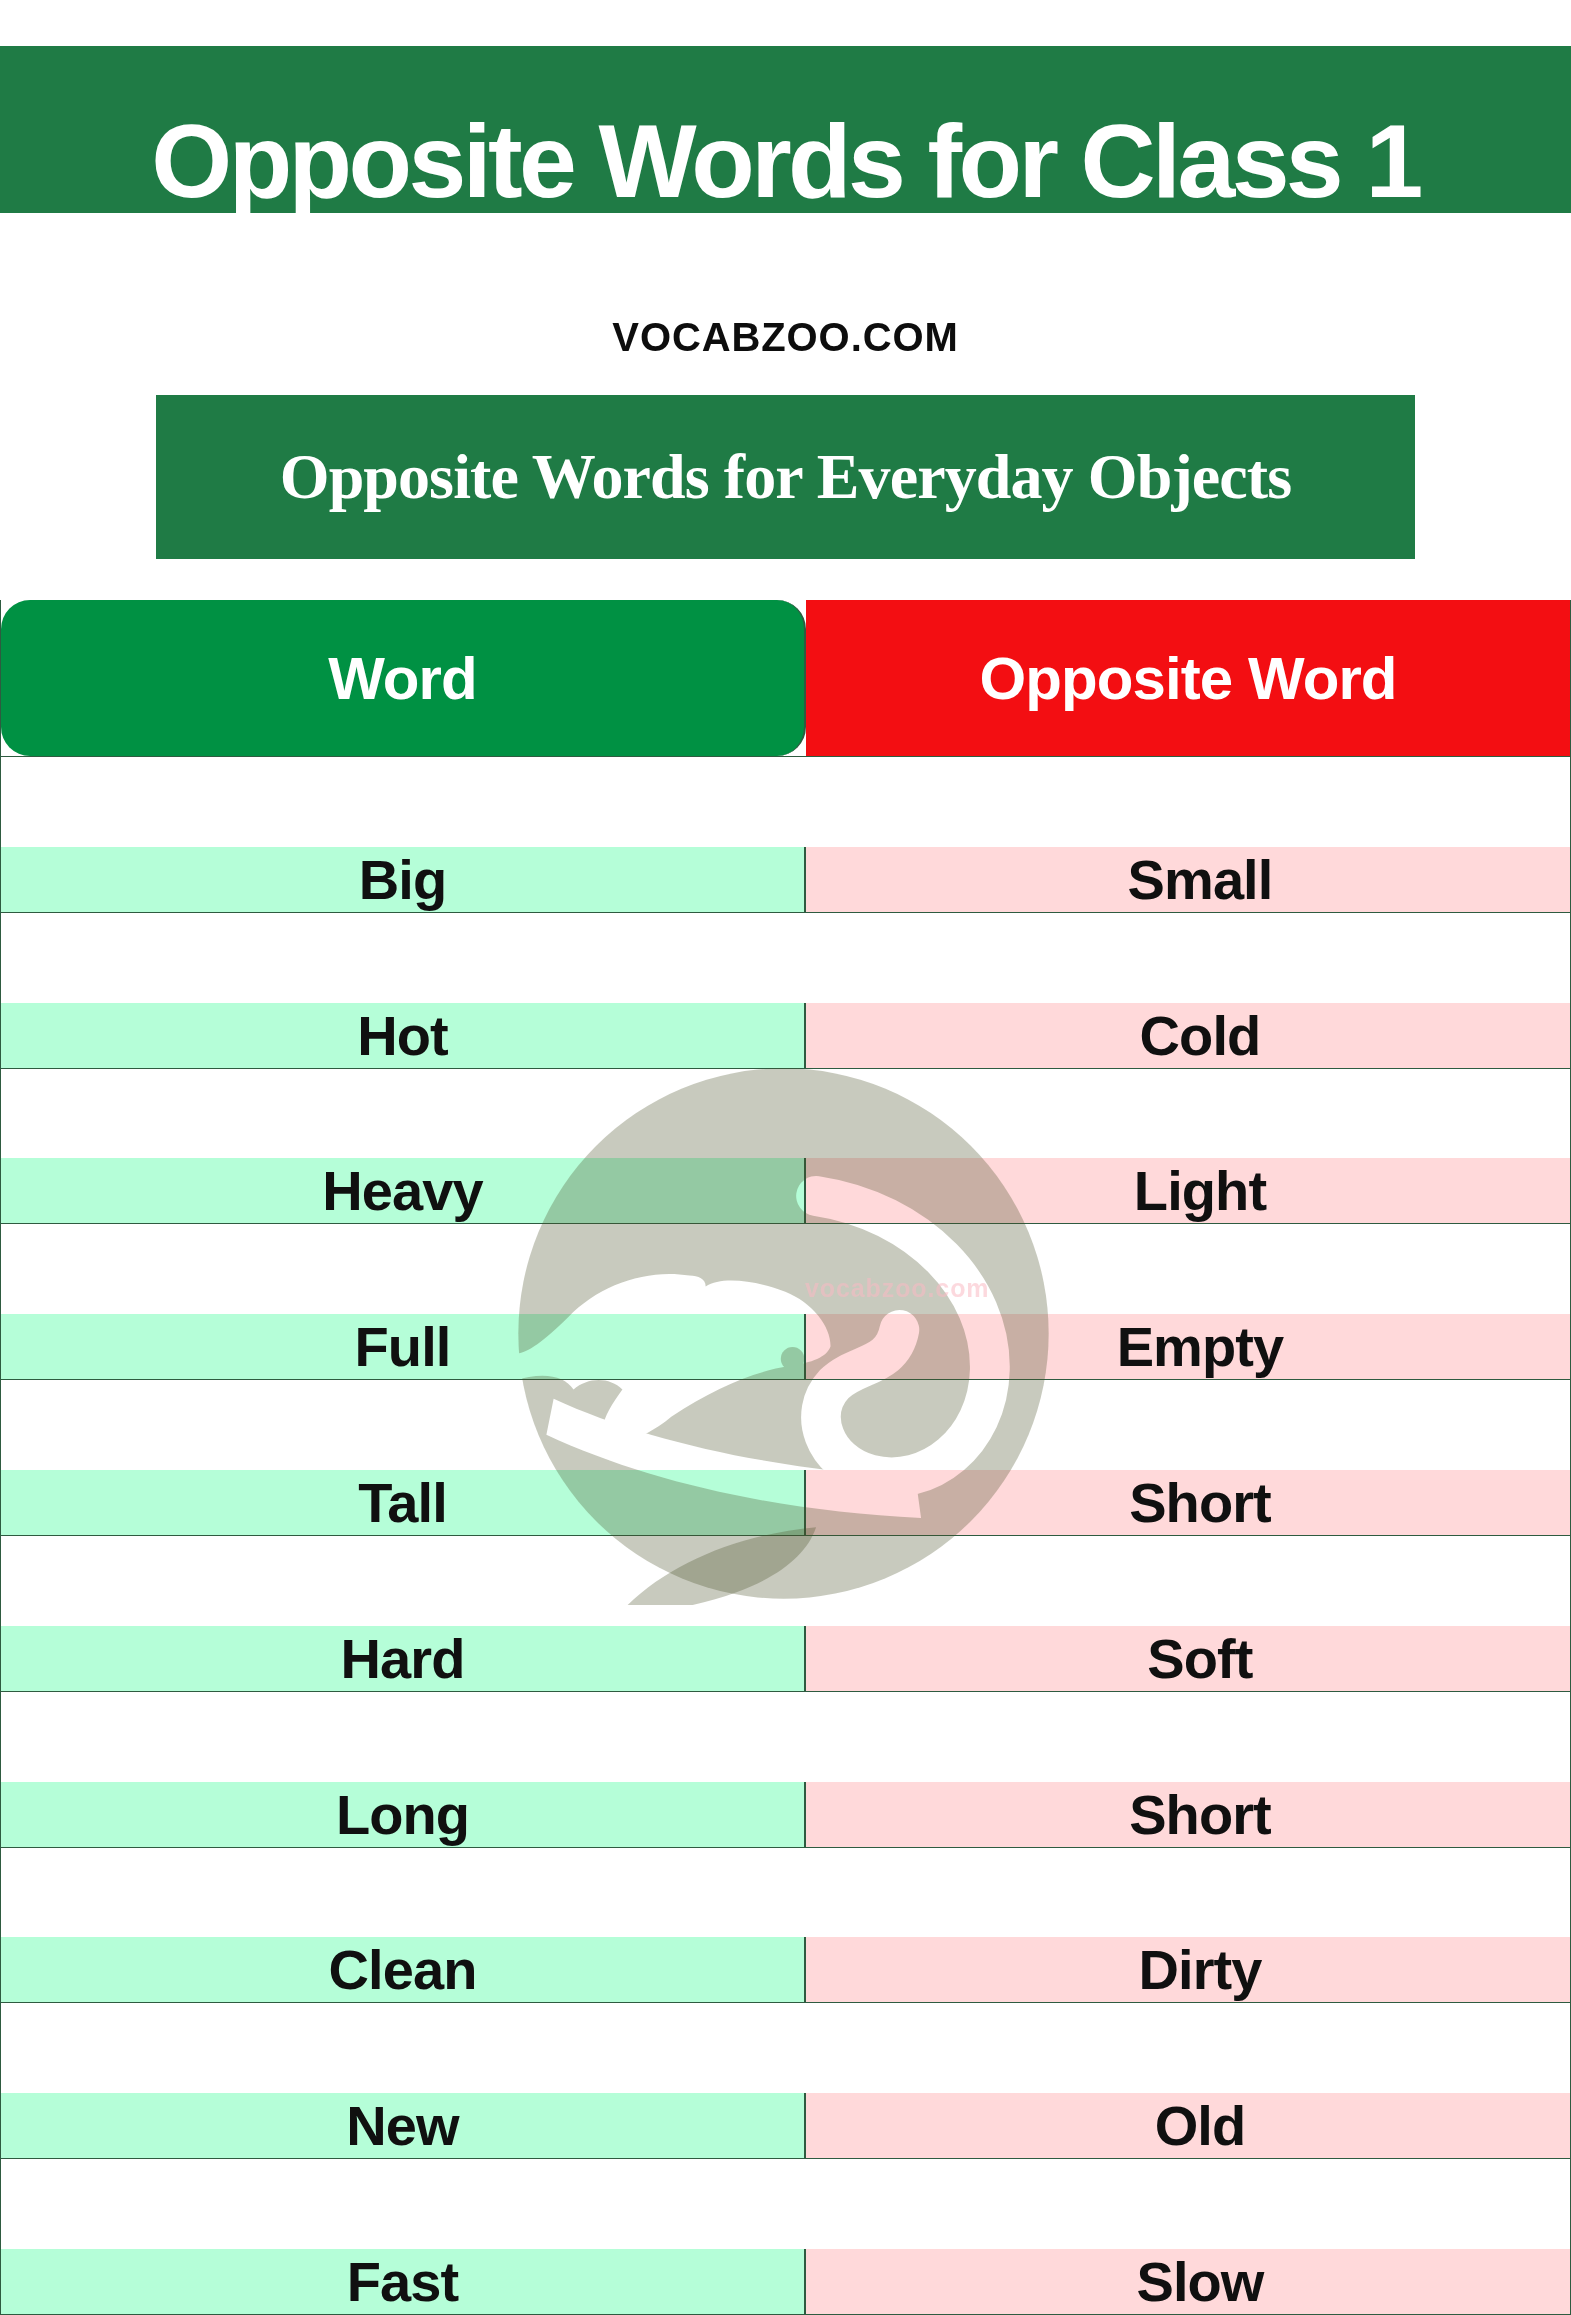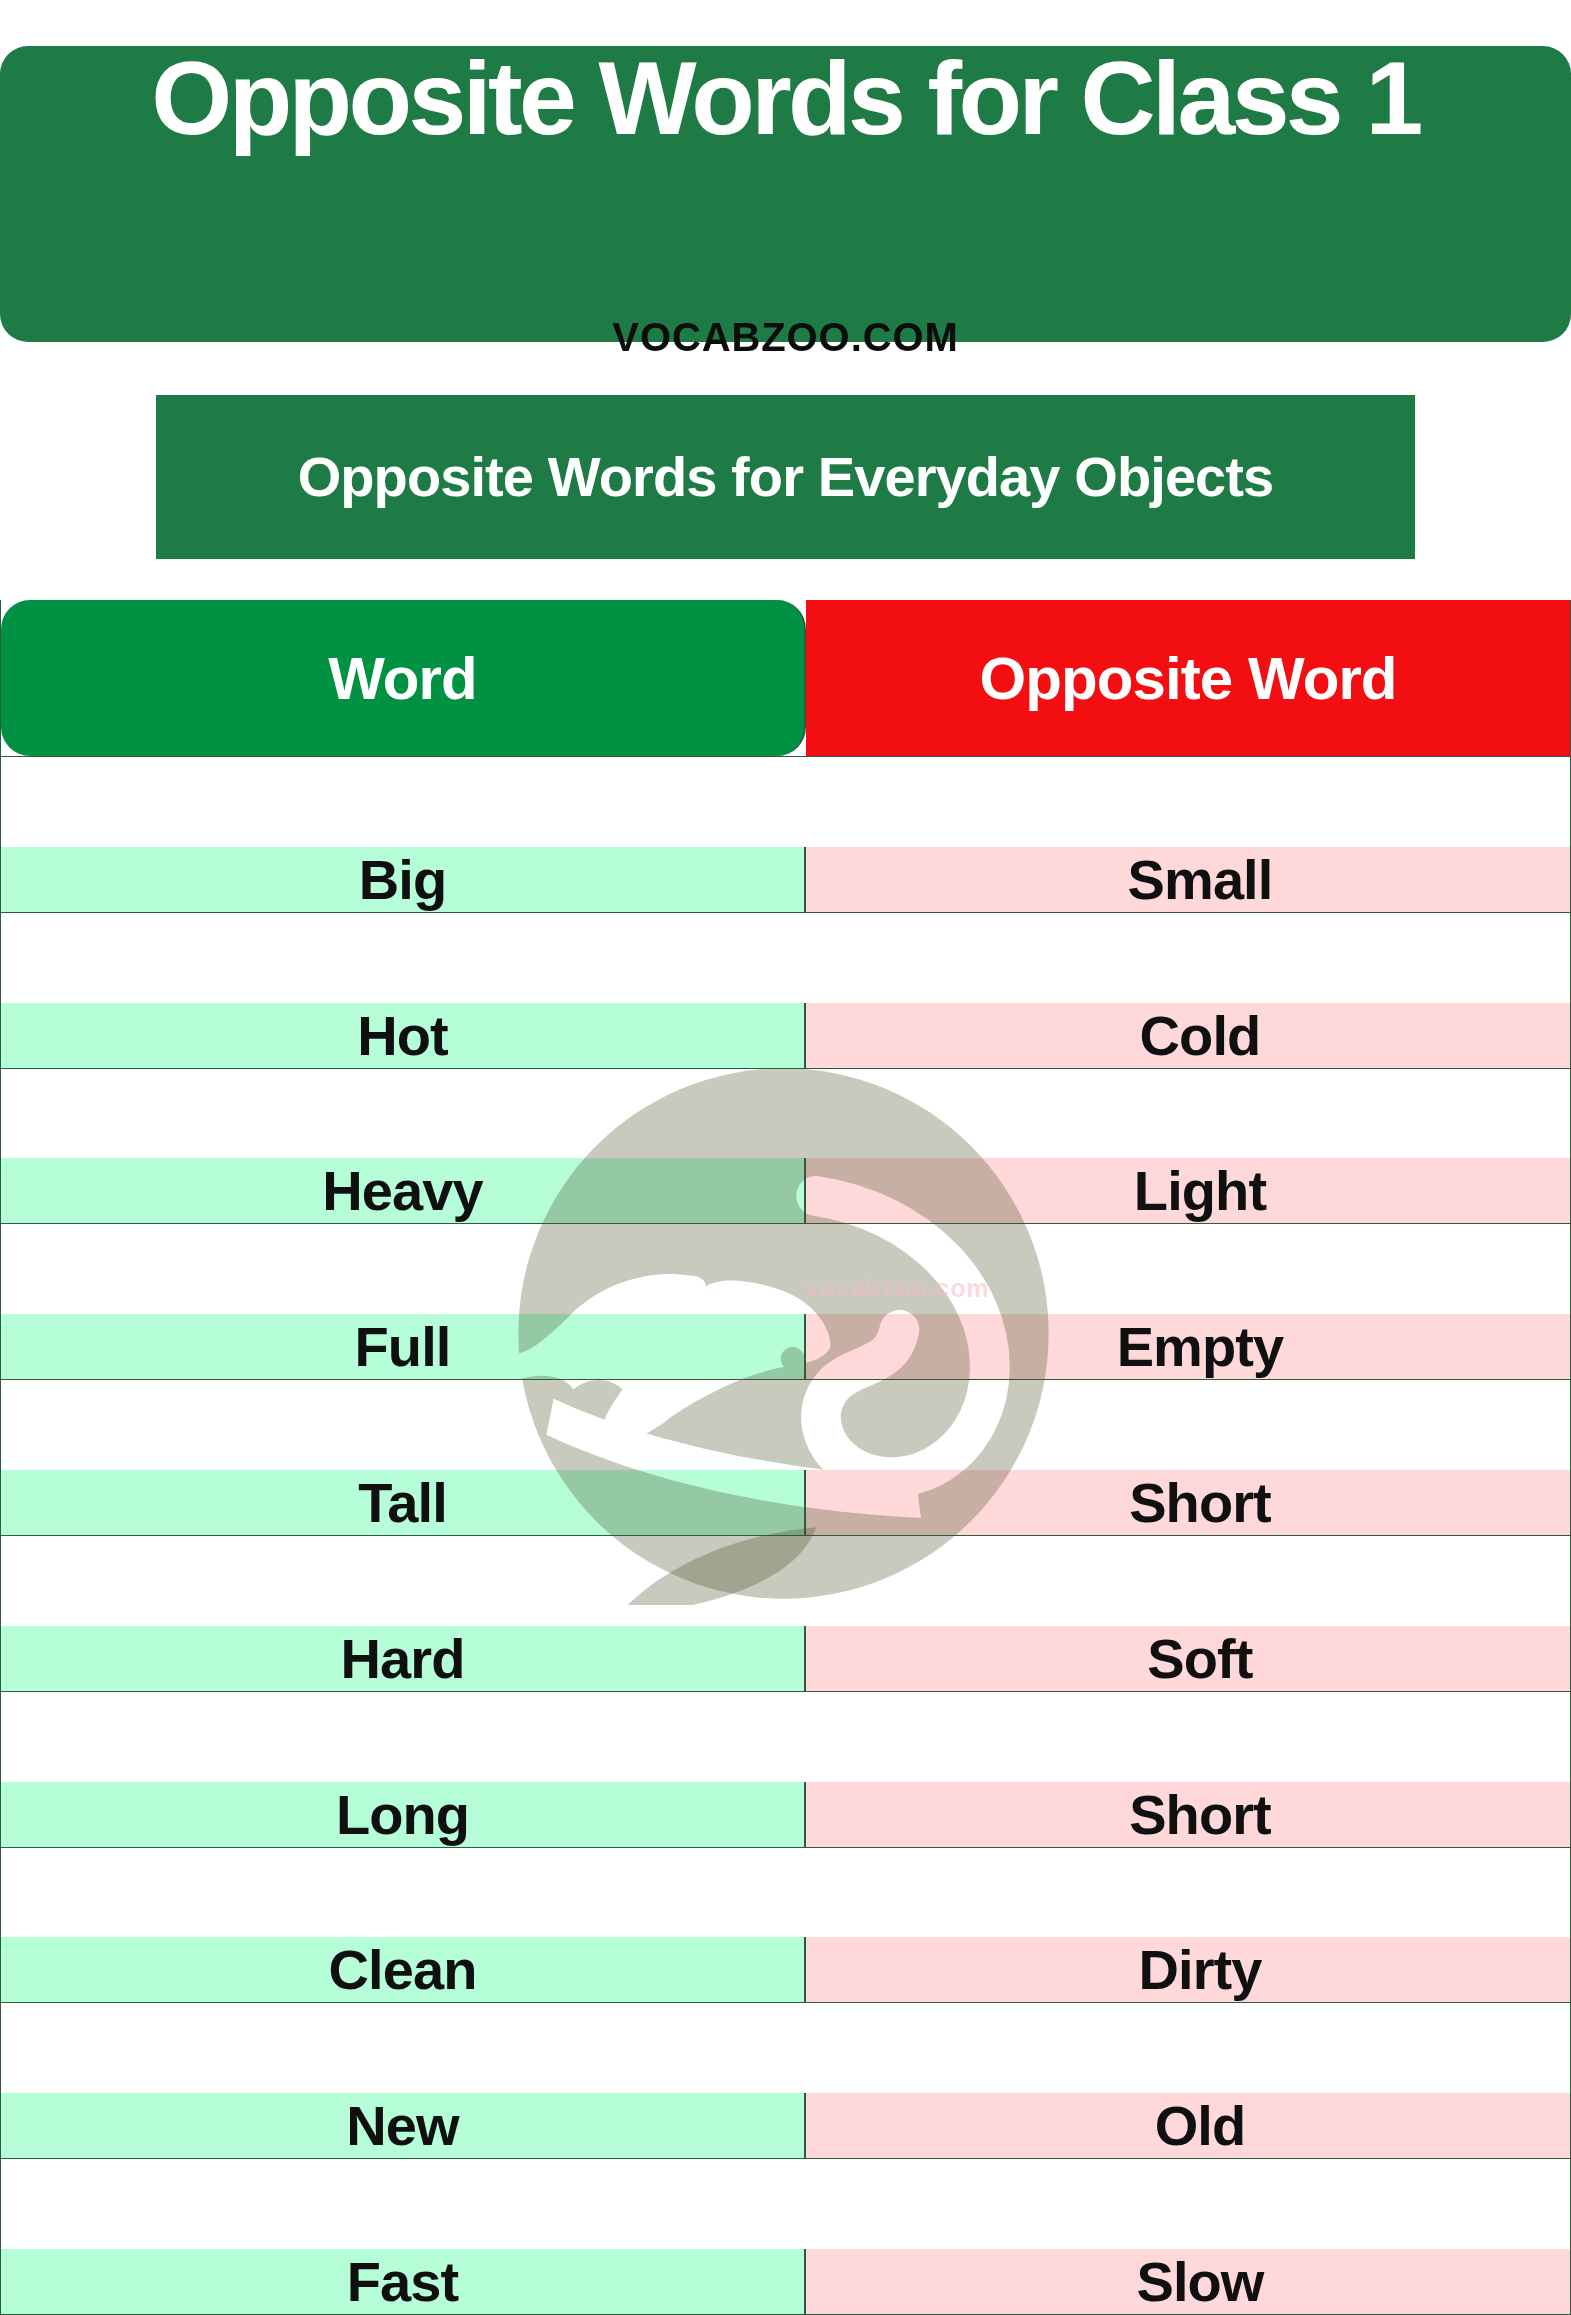--- a/index.html
+++ b/index.html
@@ -6,23 +6,23 @@
   .page{
     position:relative;
     width:1571px;height:2316px;
     background:#ffffff;
     overflow:hidden;
     font-family:"Liberation Sans",sans-serif;
     font-weight:700;
   }
   
   .top-banner{
-    position:absolute;left:0;top:46px;width:100%;height:296px;
+    position:absolute;left:0;top:46px;width:100%;height:167px;
     background:var(--banner-green);
-    display:flex;align-items:flex-start;justify-content:center;border-radius:28px;
+    display:flex;align-items:flex-end;justify-content:center;
   }
   .top-banner h1{
     margin:0;color:var(--title-text);
     font-size:104px;letter-spacing:-3.6px;line-height:1;
     white-space:nowrap;
   }
   
   .site-label{
     position:absolute;left:0;top:279px;width:100%;height:117px;
     display:flex;align-items:center;justify-content:center;
@@ -30,21 +30,21 @@
     font-size:40px;letter-spacing:0.9px;
   }
   
   .sub-banner{
     position:absolute;left:156px;top:395px;width:1259px;height:164px;
     background:var(--banner-green);
     display:flex;align-items:center;justify-content:center;
   }
   .sub-banner h2{
     margin:10px;color:var(--title-text);
-    font-size:56px;letter-spacing:-0.9px;line-height:1;white-space:nowrap;
+    font-size:64px;letter-spacing:-0.9px;line-height:1;white-space:nowrap;font-family:Liberation Serif, serif;
   }
   
   .op-table{
     position:absolute;left:0;top:600px;width:1571px;bottom:0;
     display:flex;flex-direction:column;
     border-left:1.8px solid var(--grid-line);
     border-right:1.8px solid var(--grid-line);
     border-bottom:2.7px solid var(--grid-line);
     box-sizing:border-box;
   }

